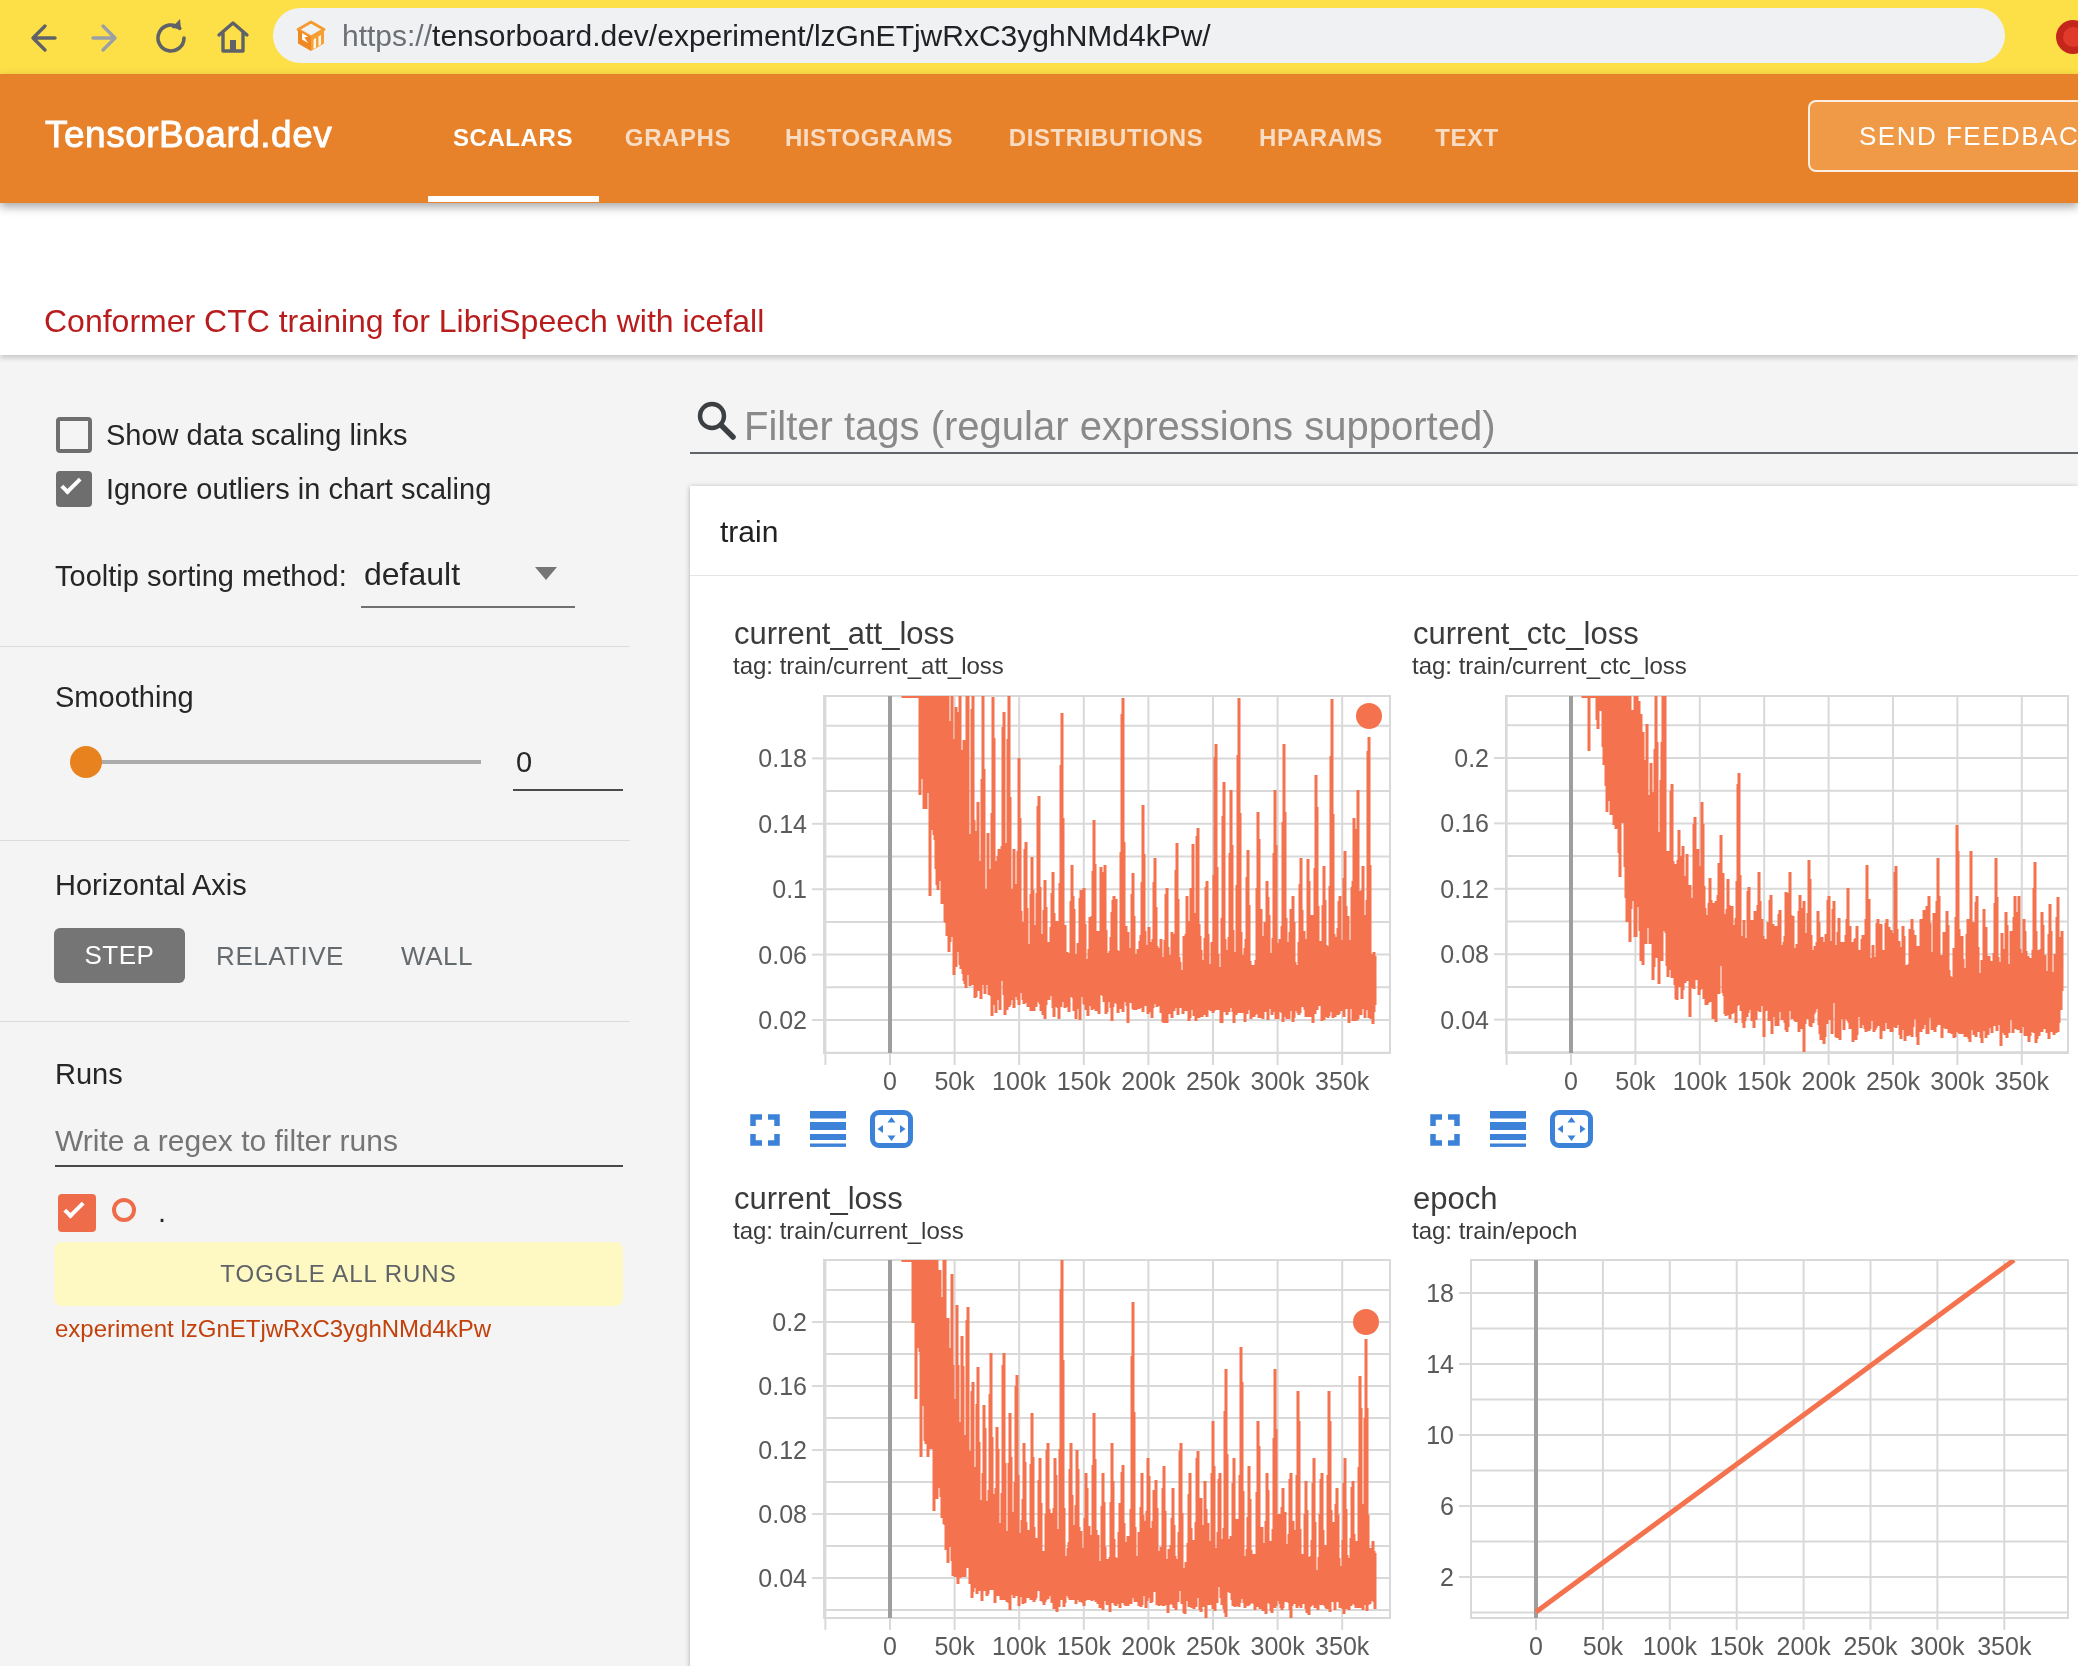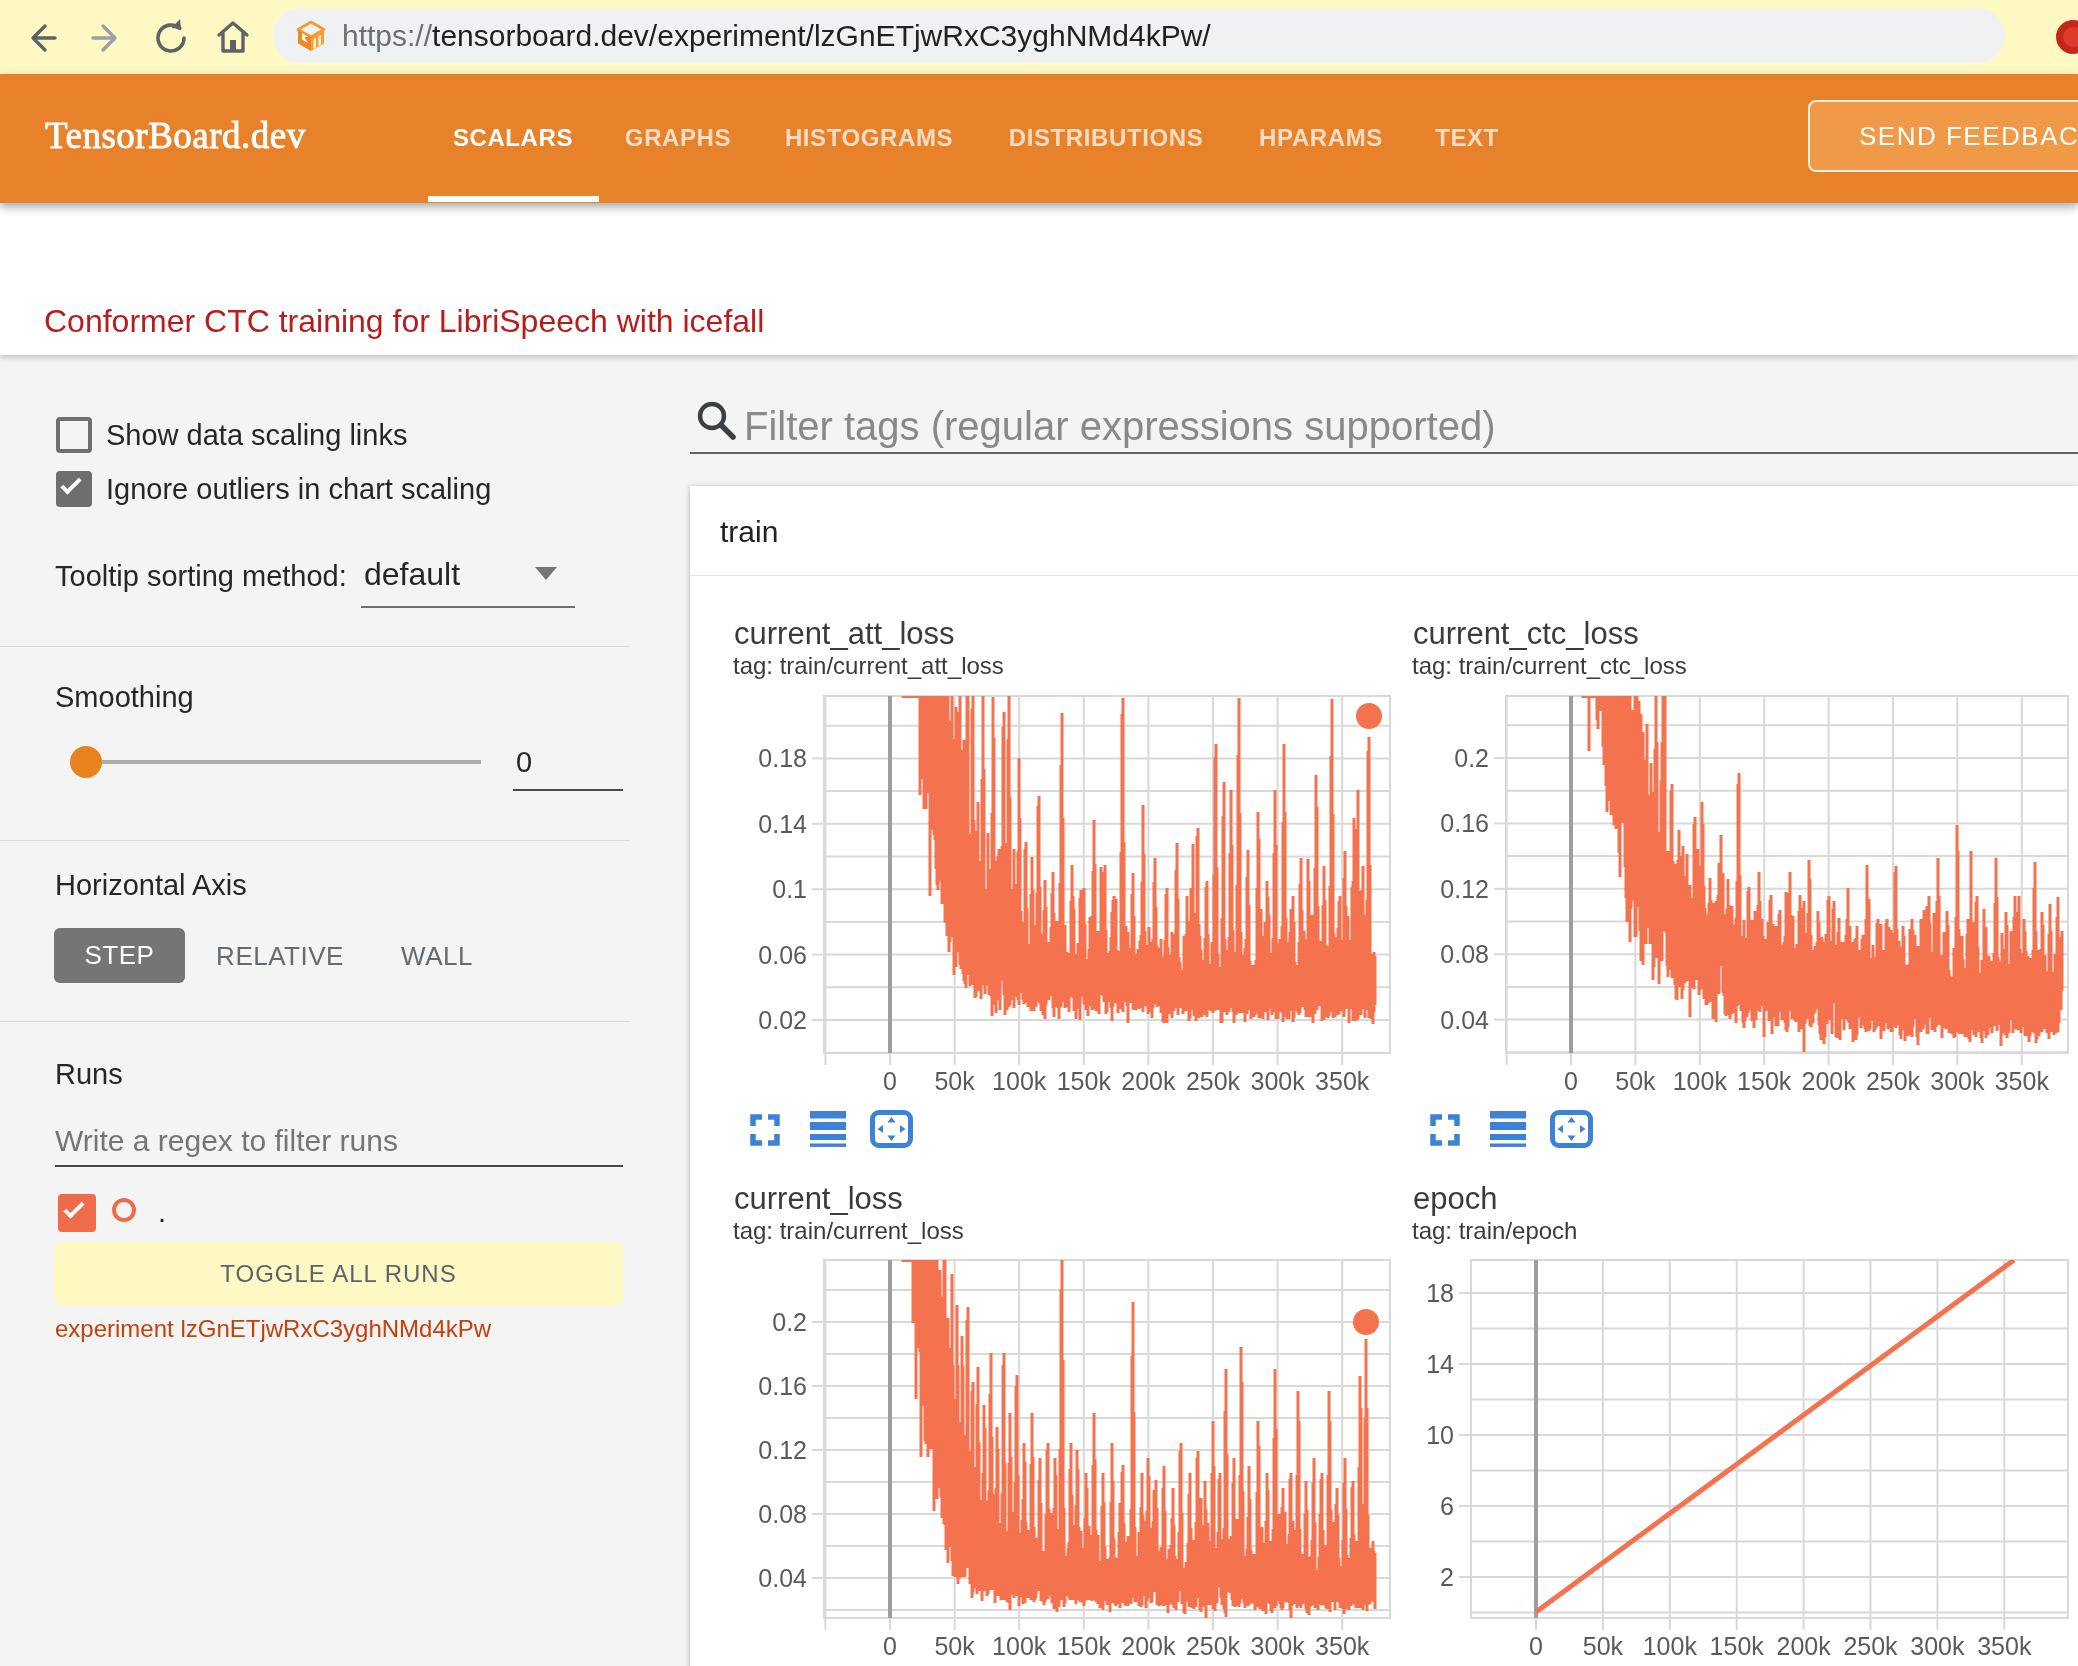--- a/index.html
+++ b/index.html
@@ -1,24 +1,24 @@
 <!DOCTYPE html>
 <html><head>
 <meta charset="utf-8">
 <style>
 * { margin:0; padding:0; box-sizing:border-box; }
 html,body { width:2078px; height:1666px; overflow:hidden; background:#f4f4f4;
   font-family:"Liberation Sans", sans-serif; }
 .abs { position:absolute; }
-#browser { position:absolute; left:0; top:0; width:2078px; height:75px; background:#fef9c3; }
+#browser { position:absolute; left:0; top:0; width:2078px; height:75px; background:#fde047; }
 #pill { position:absolute; left:273px; top:8px; width:1732px; height:55px; border-radius:28px; background:#f0f1f3; }
 #urltext { position:absolute; left:342px; top:8px; height:55px; line-height:55px; font-size:30px; color:#202124; white-space:nowrap; }
 #urltext .sch { color:#6c7075; }
 #header { position:absolute; left:0; top:74px; width:2078px; height:129px; background:#e7812a; box-shadow:0 4px 9px rgba(0,0,0,0.34); z-index:5; }
-#logo { position:absolute; left:45px; top:114px; z-index:10; font-size:37px; font-weight:400; -webkit-text-stroke:0.9px #ffffff; color:#ffffff; letter-spacing:0.5px;font-family:Liberation Serif, serif; }
+#logo { position:absolute; left:45px; top:114px; z-index:10; font-size:37px; font-weight:400; -webkit-text-stroke:0.9px #ffffff; color:#ffffff; letter-spacing:0.5px; }
 .nav { position:absolute; top:124px; z-index:10; transform:translateX(-50%); font-size:24px; font-weight:700; color:rgba(255,255,255,0.72); letter-spacing:0.6px;text-align:center; }
 .nav.on { color:#ffffff; }
 #tabline { position:absolute; left:428px; top:196px; z-index:10; width:171px; height:6px; background:#ffffff; }
 #fb { position:absolute; left:1808px; top:100px; width:330px; white-space:nowrap; z-index:10; height:72px; background:#f09a48; border:2px solid rgba(255,255,255,0.85); border-radius:8px; color:#ffffff; font-size:26px; font-weight:500; letter-spacing:1.5px; line-height:68px; padding-left:49px; }
 #titlebar { position:absolute; left:0; top:203px; width:2078px; height:152px; background:#ffffff; box-shadow:0 3px 5px rgba(0,0,0,0.18); z-index:4; }
 #exptitle { position:absolute; left:44px; top:303px; z-index:10; font-size:32px; color:#b91c1c; }
 #content { position:absolute; left:0; top:355px; width:2078px; height:1311px; background:#f4f4f4; }
 .divider { position:absolute; left:0; width:630px; height:1px; background:#dcdcdc; }
 .sblabel { position:absolute; font-size:29px; color:#262626; }
 .cb { position:absolute; width:36px; height:36px; border-radius:4px; }

